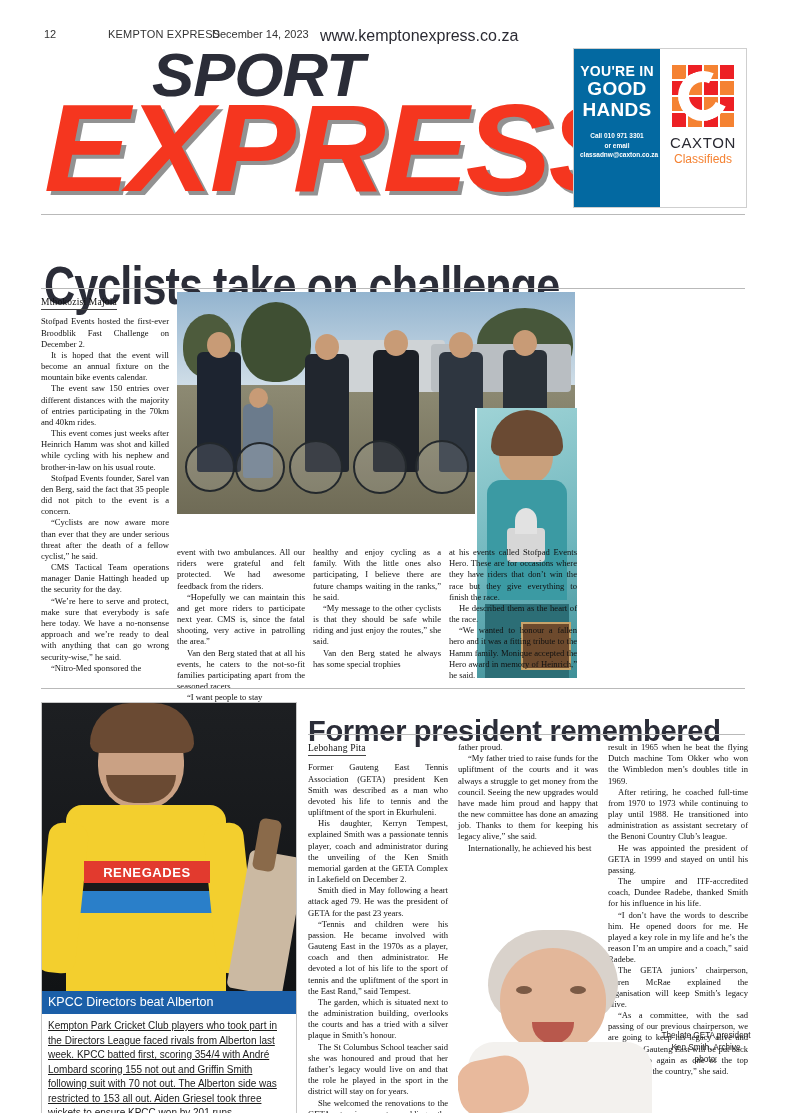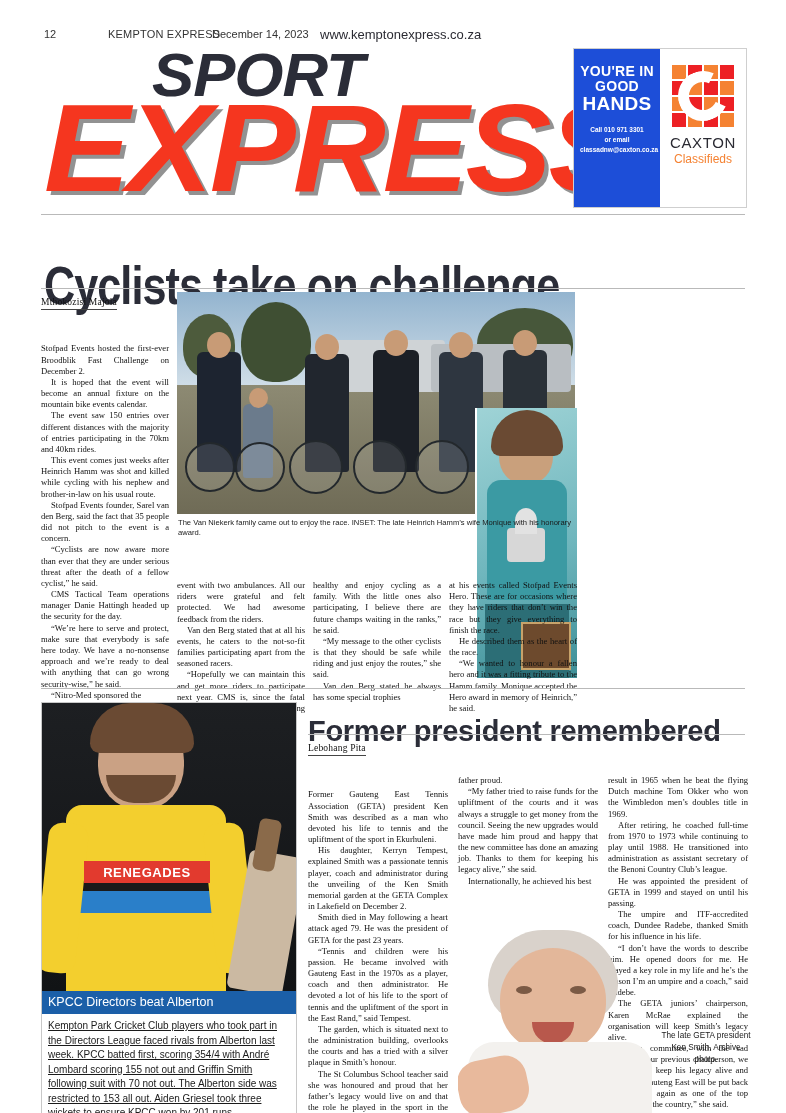--- a/index.html
+++ b/index.html
@@ -44,21 +44,21 @@
     position: absolute;
     left: 212px; top: 28px;
     font-family: Liberation Sans, sans-serif;
     font-size: 11px;
     color: #333;
   }
   .paper-url {
     position: absolute;
     left: 320px; top: 27px;
     font-family: "Liberation Sans", sans-serif;
-    font-size: 13px;
+    font-size: 16px;
     color: #2b2b33;
   }
 
   
   .masthead {
     position: absolute;
     left: 44px; top: 48px;
     width: 520px;
     height: 160px;
   }
@@ -94,29 +94,29 @@
   .ad-box {
     position: absolute;
     left: 573px; top: 48px;
     width: 172px; height: 158px;
     border: 1px solid #cfcfcf;
     background: #fff;
     display: flex;
   }
   .ad-left {
     width: 50%;
-    background: #1d4ed8;
+    background: #0369a1;
     color: #fff;
     padding: 14px 6px 6px 6px;
     box-sizing: border-box;
     text-align: center;
     font-family: "Liberation Sans", sans-serif;
   }
   .ad-l1 { font-size: 14px; font-weight: bold; line-height: 1.15; letter-spacing: .3px;}
-  .ad-l2 { font-size: 14px; font-weight: bold; line-height: 1.1; letter-spacing: .3px;}
+  .ad-l2 { font-size: 19px; font-weight: bold; line-height: 1.1; letter-spacing: .3px;}
   .ad-l3 { font-size: 19px; font-weight: bold; line-height: 1.1; letter-spacing: .3px;}
   .ad-contact {
     margin-top: 10px;
     font-size: 6.5px;
     line-height: 1.5;
     font-weight: bold;
   }
   .ad-right {
     width: 50%;
     background: #fff;
@@ -198,21 +198,21 @@
   .col {
     position: absolute;
     font-family: "Liberation Serif", serif;
     font-size: 8.6px;
     line-height: 1.30;
     text-align: justify;
     color: #111;
     hyphens: auto;
   }
   .col p { margin: 0; text-indent: 10px; }
-  .col p.first { text-indent: 0; margin-top: 33px; }
+  .col p.first { text-indent: 0; }
 
   
   .photo {
     position: absolute;
     overflow: hidden;
     background: #b9c4cc;
   }
   .caption {
     position: absolute;
     font-family: "Liberation Sans", sans-serif;
@@ -378,41 +378,40 @@
     <div class="portrait-bg"></div>
     <div style="position:absolute; left:22px; top:14px; width:54px; height:62px; border-radius:50% 50% 44% 44%; background:#c9a07c;"></div>
     <div style="position:absolute; left:14px; top:2px;  width:72px; height:46px; border-radius:40px 40px 10px 10px; background:#6a4a33;"></div>
     <div style="position:absolute; left:10px; top:72px; width:80px; height:120px; border-radius:14px 14px 0 0; background:#3b9aa3;"></div>
     <div style="position:absolute; left:30px; top:120px;width:38px; height:34px; border-radius:4px; background:#d7d7d7;"></div>
     <div style="position:absolute; left:38px; top:100px;width:22px; height:26px; border-radius:50% 50% 0 0; background:#e2e2e2;"></div>
     <div style="position:absolute; left:8px;  top:196px;width:84px; height:74px; background:#2c6e76;"></div>
     <div style="position:absolute; left:44px; top:214px;width:46px; height:44px; background:#6d4a2d; border:2px solid #c8a36a;"></div>
   </div>
 
-  <div class="caption" style="left:178px; top:518px; width:396px;">The Van Niekerk family came out to enjoy the race. INSET: The late Heinrich Hamm’s wife Monique with his honorary award.</div>
 
   <div class="col" style="left:41px; top:296px; width:128px;">
     <div class="byline">Mthokozisi Majola</div>
     <div style="margin-top:6px;">
       <p class="first">Stofpad Events hosted the first-ever Broodblik Fast Challenge on December 2.</p>
       <p>It is hoped that the event will become an annual fixture on the mountain bike events calendar.</p>
       <p>The event saw 150 entries over different distances with the majority of entries participating in the 70km and 40km rides.</p>
       <p>This event comes just weeks after Heinrich Hamm was shot and killed while cycling with his nephew and brother-in-law on his usual route.</p>
       <p>Stofpad Events founder, Sarel van den Berg, said the fact that 35 people did not pitch to the event is a concern.</p>
       <p>“Cyclists are now aware more than ever that they are under serious threat after the death of a fellow cyclist,” he said.</p>
       <p>CMS Tactical Team operations manager Danie Hattingh headed up the security for the day.</p>
       <p>“We’re here to serve and protect, make sure that everybody is safe here today. We have a no-nonsense approach and we’re ready to deal with anything that can go wrong security-wise,” he said.</p>
       <p>“Nitro-Med sponsored the</p>
     </div>
   </div>
 
   <div class="col" style="left:177px; top:547px; width:128px;">
     <p class="first">event with two ambulances. All our riders were grateful and felt protected. We had awesome feedback from the riders.</p>
+    <p>“Hopefully we can maintain this and get more riders to participate next year. CMS is, since the fatal shooting, very active in patrolling the area.”</p>
     <p>Van den Berg stated that at all his events, he caters to the not-so-fit families participating apart from the seasoned racers.</p>
-    <p>“Hopefully we can maintain this and get more riders to participate next year. CMS is, since the fatal shooting, very active in patrolling the area.”</p>
     <p>“I want people to stay</p>
   </div>
 
   <div class="col" style="left:313px; top:547px; width:128px;">
     <p class="first">healthy and enjoy cycling as a family. With the little ones also participating, I believe there are future champs waiting in the ranks,” he said.</p>
     <p>“My message to the other cyclists is that they should be safe while riding and just enjoy the routes,” she said.</p>
     <p>Van den Berg stated he always has some special trophies</p>
   </div>
 
   <div class="col" style="left:449px; top:547px; width:128px;">

